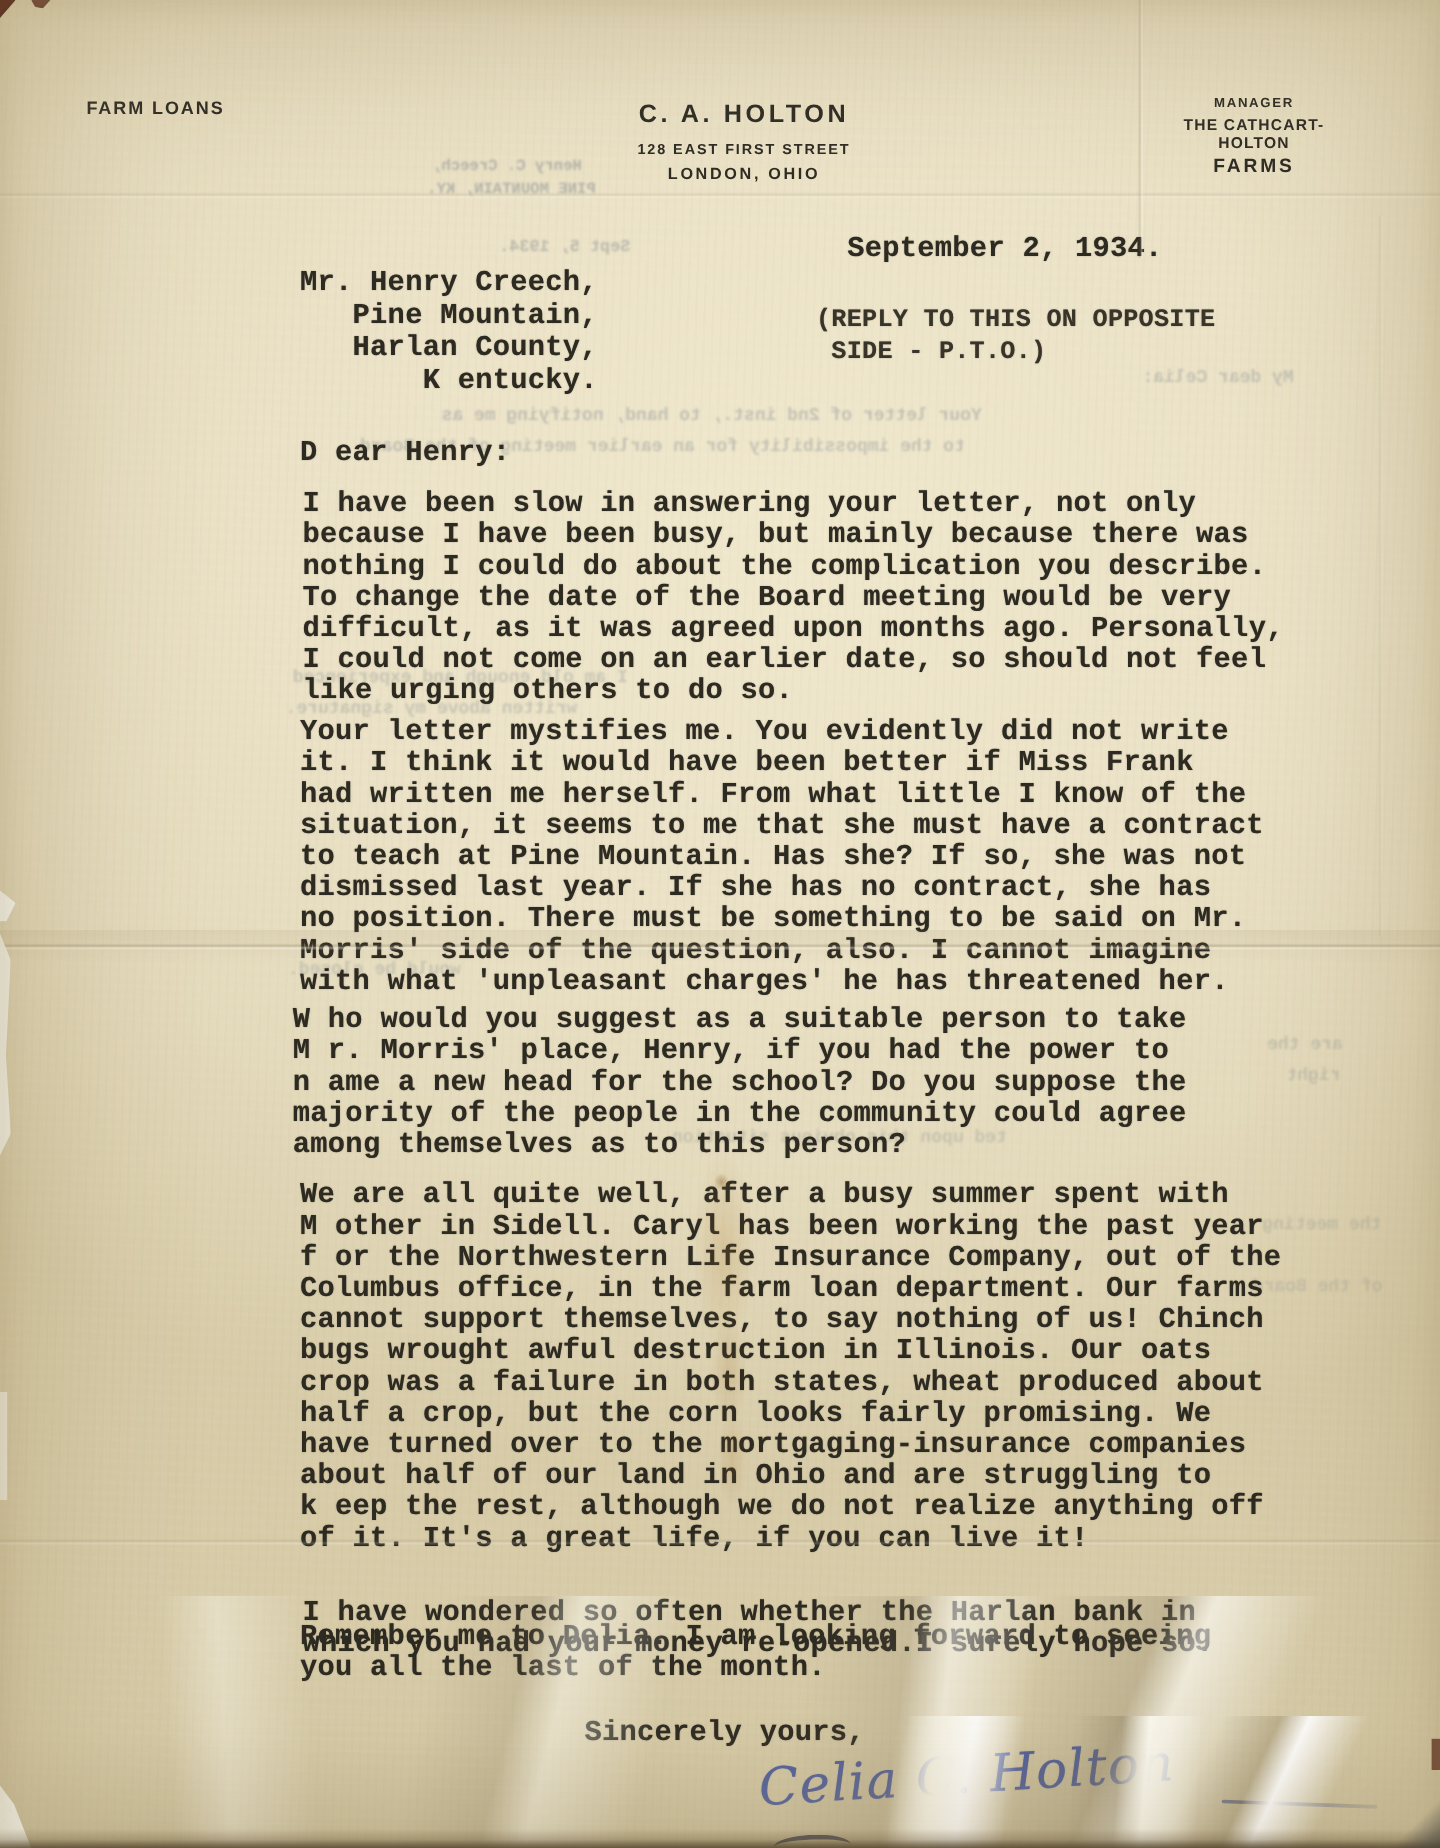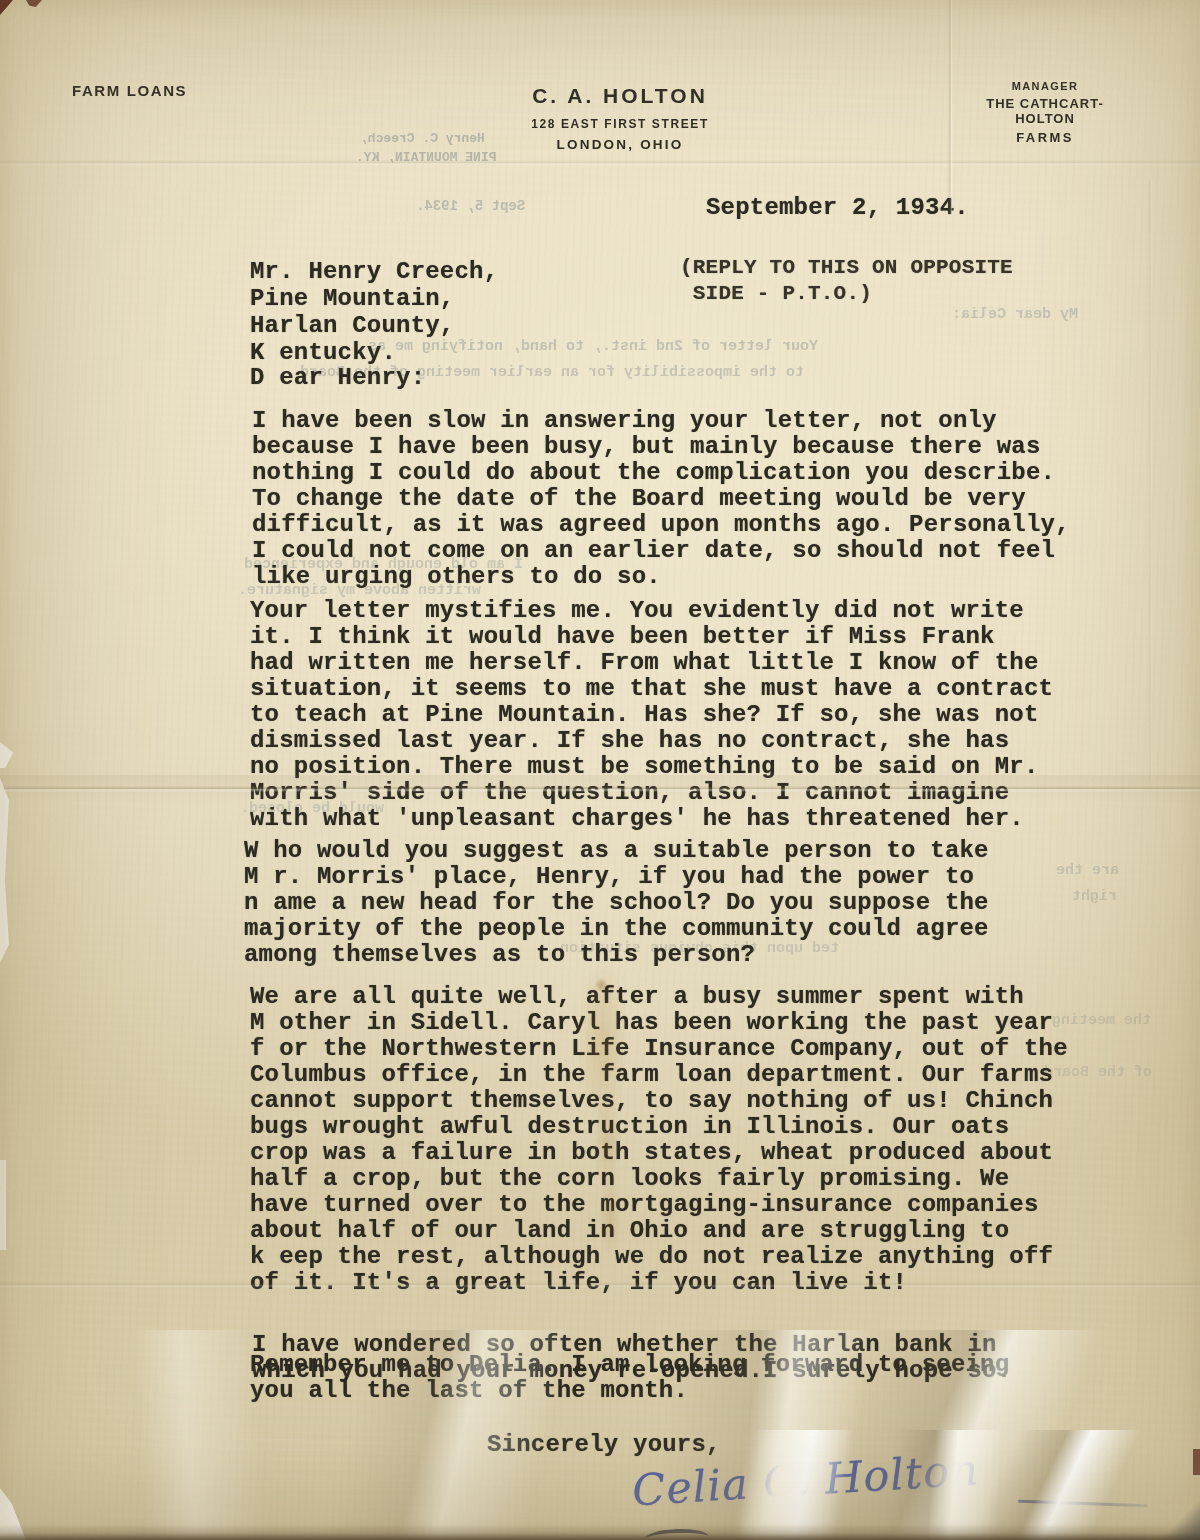--- a/index.html
+++ b/index.html
@@ -64,21 +64,21 @@
   
   .lh{position:absolute;color:#2f2c25;font-family:"Liberation Sans", sans-serif;font-weight:700;}
   .lh-left{left:72px;top:82px;font-size:15px;letter-spacing:1.6px;text-align:right;}
   .lh-center{left:620px;top:84px;transform:translateX(-50%);text-align:center;}
   .lh-center .l1{font-size:21px;letter-spacing:3px;}
   .lh-center .l2{font-size:12px;letter-spacing:1.6px;margin-top:9px;}
   .lh-center .l3{font-size:13.5px;letter-spacing:2.2px;margin-top:6px;}
   .lh-right{left:1045px;top:80px;transform:translateX(-50%);text-align:center;}
   .lh-right .l1{font-size:11px;letter-spacing:1.4px;}
   .lh-right .l2{font-size:13px;letter-spacing:1px;margin-top:4px;}
-  .lh-right .l3{font-size:13px;letter-spacing:2.4px;margin-top:4px;}
+  .lh-right .l3{font-size:16px;letter-spacing:2.4px;margin-top:4px;}
   
   .bleed{position:absolute;font-family:"Liberation Mono", monospace;font-weight:700;white-space:pre;
     transform:scaleX(-1);filter:blur(.7px);pointer-events:none;}
   
   .signature{position:absolute;left:632px;top:1452px;width:440px;
     font-family:"DejaVu Serif", serif;font-style:italic;font-size:43px;color:#4456a0;
     transform:rotate(-3.5deg);letter-spacing:1px;opacity:.92;white-space:nowrap;
     text-shadow:0 0 1px rgba(60,75,150,.5);}
   .sig-tail{position:absolute;left:1018px;top:1502px;width:130px;height:3px;border-radius:2px;
     background:linear-gradient(to right, rgba(62,74,130,.75), rgba(62,74,130,.15));transform:rotate(2deg);}
@@ -116,21 +116,21 @@
     <div class="l3">LONDON, OHIO</div>
   </div>
   <div class="lh lh-right">
     <div class="l1">MANAGER</div>
     <div class="l2">THE CATHCART-HOLTON</div>
     <div class="l3">FARMS</div>
   </div>
 
   <div class="typed" style="left:706px;top:195px;">September 2, 1934.</div>
 
-  <div class="typed addr" style="left:250px;top:259px;"><div class="tline">Mr. Henry Creech,</div><div class="tline">Pine Mountain,</div><div class="tline">Harlan County,</div><div class="tline">K entucky.</div></div>
+  <div class="typed addr" style="left:250px;top:224px;text-align:right;"><div class="tline">Mr. Henry Creech,</div><div class="tline">Pine Mountain,</div><div class="tline">Harlan County,</div><div class="tline">K entucky.</div></div>
 
   <div class="typed reply" style="left:648px;top:254px;margin-left:32px;"><div class="tline">(REPLY TO THIS ON OPPOSITE</div><div class="tline"> SIDE - P.T.O.)</div></div>
 
   <div class="typed" style="left:250px;top:365px;">D ear Henry:</div>
 
   <div class="typed" style="left:252px;top:408px;"><div class="tline">I have been slow in answering your letter, not only</div><div class="tline">because I have been busy, but mainly because there was</div><div class="tline">nothing I could do about the complication you describe.</div><div class="tline">To change the date of the Board meeting would be very</div><div class="tline">difficult, as it was agreed upon months ago. Personally,</div><div class="tline">I could not come on an earlier date, so should not feel</div><div class="tline">like urging others to do so.</div></div>
   <div class="typed" style="left:250px;top:598px;"><div class="tline">Your letter mystifies me. You evidently did not write</div><div class="tline">it. I think it would have been better if Miss Frank</div><div class="tline">had written me herself. From what little I know of the</div><div class="tline">situation, it seems to me that she must have a contract</div><div class="tline">to teach at Pine Mountain. Has she? If so, she was not</div><div class="tline">dismissed last year. If she has no contract, she has</div><div class="tline">no position. There must be something to be said on Mr.</div><div class="tline">Morris' side of the question, also. I cannot imagine</div><div class="tline">with what 'unpleasant charges' he has threatened her.</div></div>
   <div class="typed" style="left:244px;top:838px;"><div class="tline">W ho would you suggest as a suitable person to take</div><div class="tline">M r. Morris' place, Henry, if you had the power to</div><div class="tline">n ame a new head for the school? Do you suppose the</div><div class="tline">majority of the people in the community could agree</div><div class="tline">among themselves as to this person?</div></div>
   <div class="typed" style="left:250px;top:984px;"><div class="tline">We are all quite well, after a busy summer spent with</div><div class="tline">M other in Sidell. Caryl has been working the past year</div><div class="tline">f or the Northwestern Life Insurance Company, out of the</div><div class="tline">Columbus office, in the farm loan department. Our farms</div><div class="tline">cannot support themselves, to say nothing of us! Chinch</div><div class="tline">bugs wrought awful destruction in Illinois. Our oats</div><div class="tline">crop was a failure in both states, wheat produced about</div><div class="tline">half a crop, but the corn looks fairly promising. We</div><div class="tline">have turned over to the mortgaging-insurance companies</div><div class="tline">about half of our land in Ohio and are struggling to</div><div class="tline">k eep the rest, although we do not realize anything off</div><div class="tline">of it. It's a great life, if you can live it!</div></div>
   <div class="typed" style="left:252px;top:1332px;"><div class="tline">I have wondered so often whether the Harlan bank in</div><div class="tline">which you had your money re-opened.I surely hope so.</div></div>

